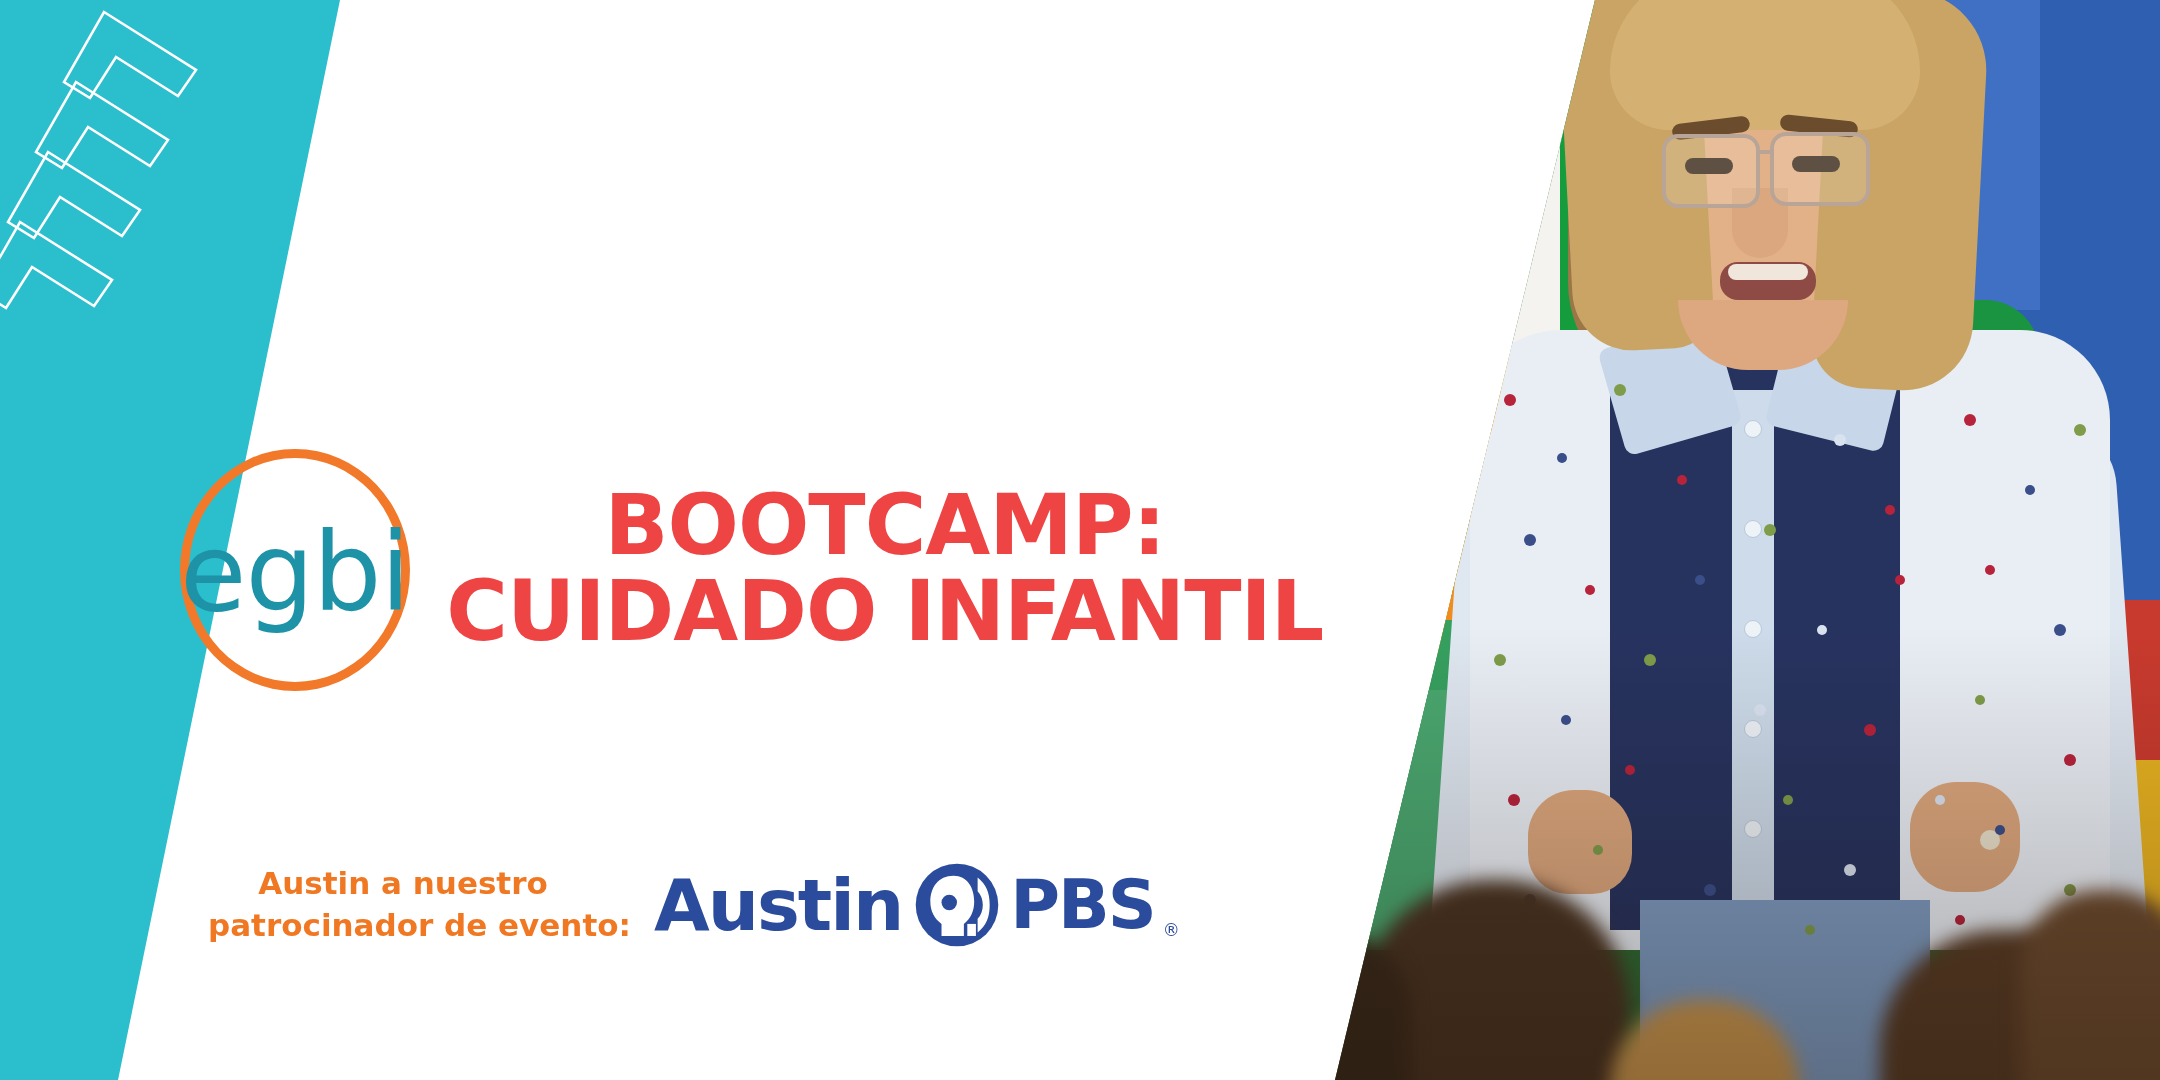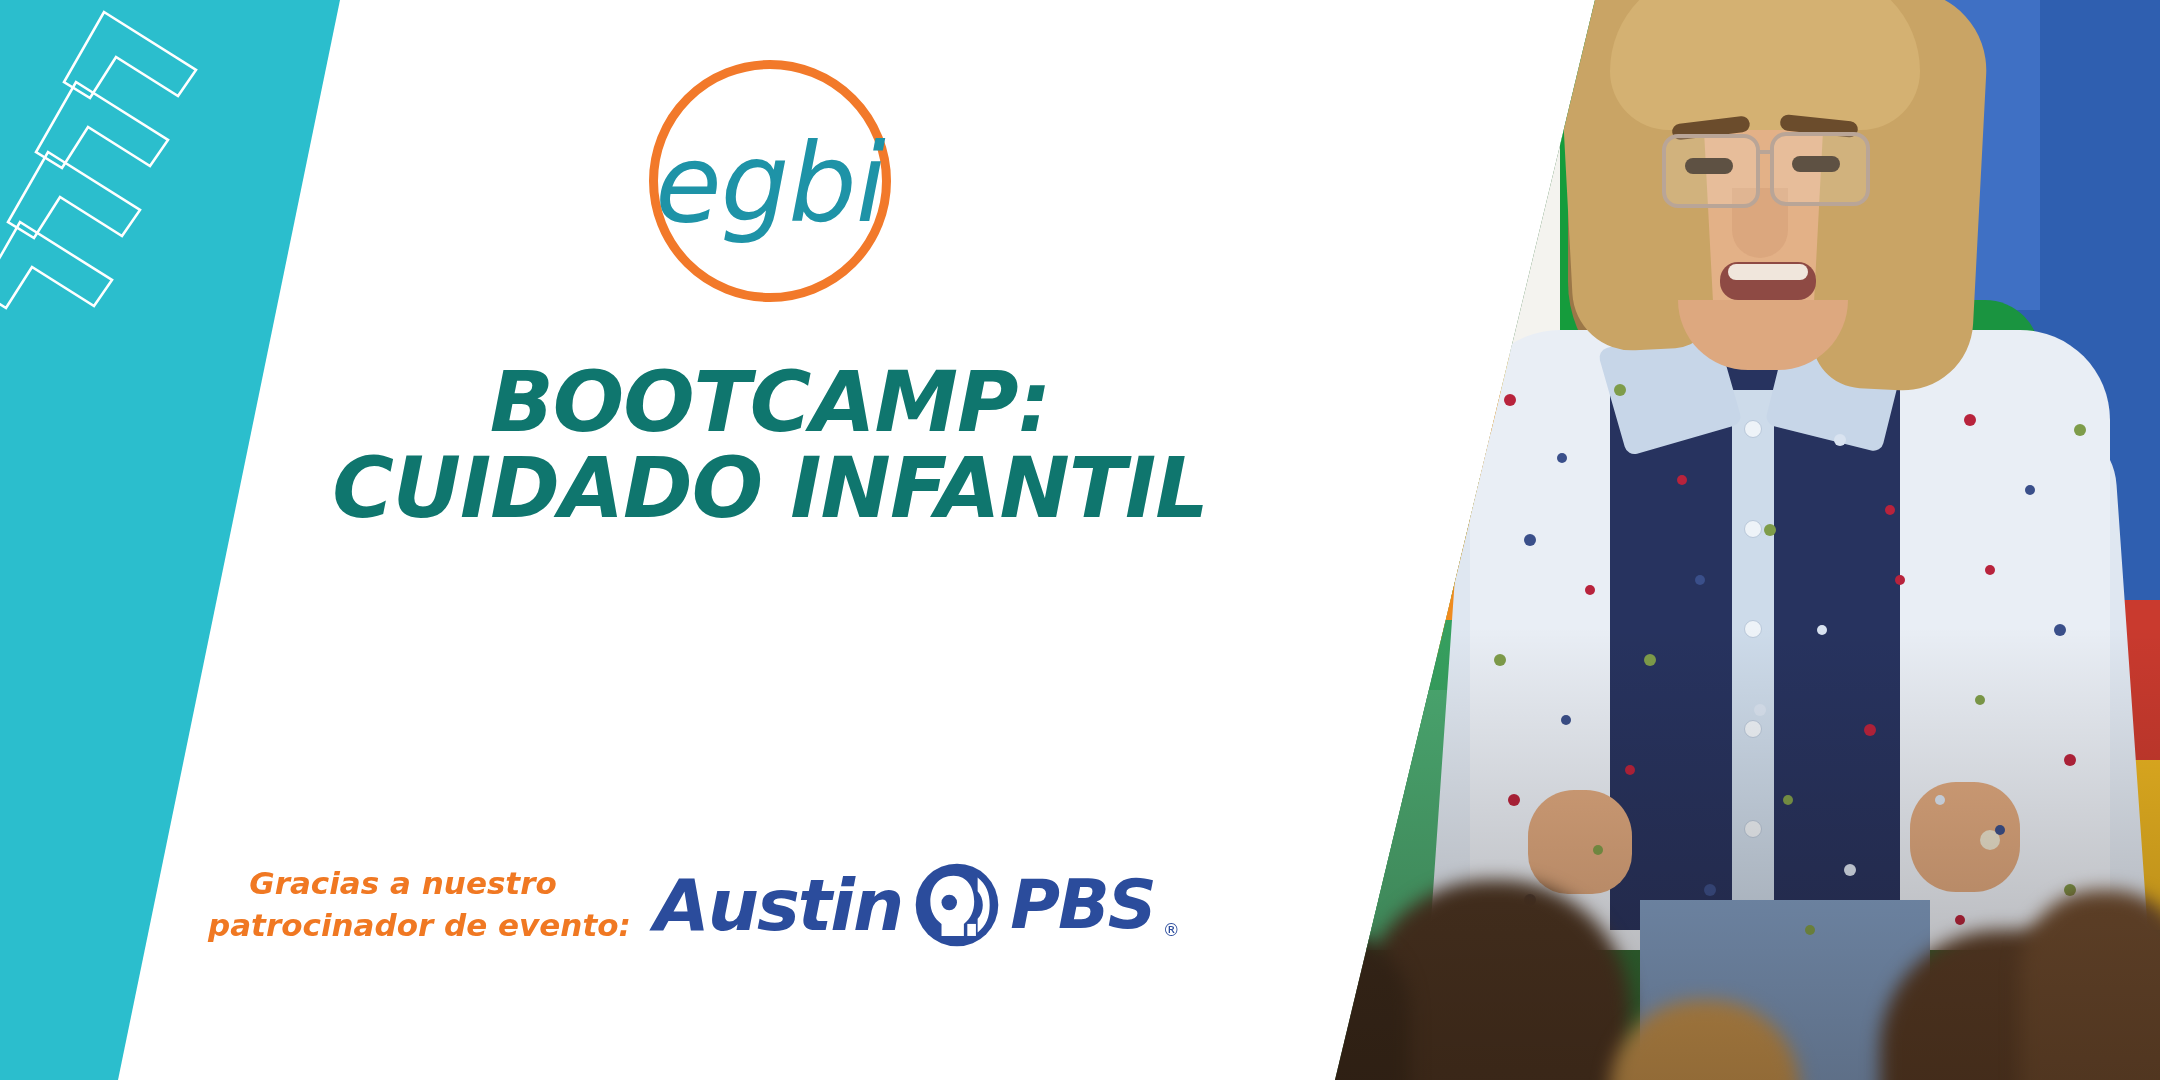--- a/index.html
+++ b/index.html
@@ -155,23 +155,22 @@
   .photo-grade { position:absolute; inset:0;
                  background:linear-gradient(180deg, rgba(0,0,0,0) 58%, rgba(20,8,0,0.30) 100%); }
 
   
   .content {
     position:absolute;
     left:180px; top:0;
     width:1180px; height:1080px;
     z-index:5;
     display:flex;
-    flex-direction:column;
+    flex-direction:row;
     align-items:center;
-    font-style:italic;
   }
   .logo-wrap {
     margin-top:60px;
     width:242px; height:242px;
     position:relative;
     display:flex; align-items:center; justify-content:center;
   }
   .logo-ring {
     position:absolute; inset:0;
     border:9px solid #F2792A;
@@ -184,21 +183,21 @@
     font-weight:400;
     color:#1E93A7;
     letter-spacing:-1px;
     line-height:1;
     margin-top:6px;
   }
 
   .headline {
     margin-top:58px;
     text-align:center;
-    color:#0f766e;
+    color:#ef4444;
     font-family:"DejaVu Sans", sans-serif;
     font-weight:bold;
     font-size:84px;
     line-height:1.02;
     letter-spacing:-1px;
     width:1120px;
   }
   .headline .hl { display:block; white-space:nowrap; }
 
   .sponsor-row {
@@ -375,21 +374,21 @@
       <div class="logo-text">egbi</div>
     </div>
 
     <h1 class="headline">
       <span class="hl">BOOTCAMP:</span>
       <span class="hl">CUIDADO INFANTIL</span>
     </h1>
 
     <div class="sponsor-row">
       <div class="sponsor-text">
-        <span>Gracias a nuestro</span>
+        <span>Austin a nuestro</span>
         <span>patrocinador de evento:</span>
       </div>
 
       <div class="pbs-logo">
         <span class="pbs-austin">Austin</span>
         <svg class="pbs-mark" viewBox="0 0 100 100">
           <circle cx="50" cy="50" r="48" fill="#2B4C9C"></circle>
           <path d="M46 16 C28 16 19 30 19 46 C19 58 24 66 32 72 L32 86 L58 86 L58 72
                    C66 66 70 57 70 46 C70 30 62 16 46 16 Z" fill="#ffffff"></path>
           <circle cx="41" cy="47" r="9" fill="#2B4C9C"></circle>

